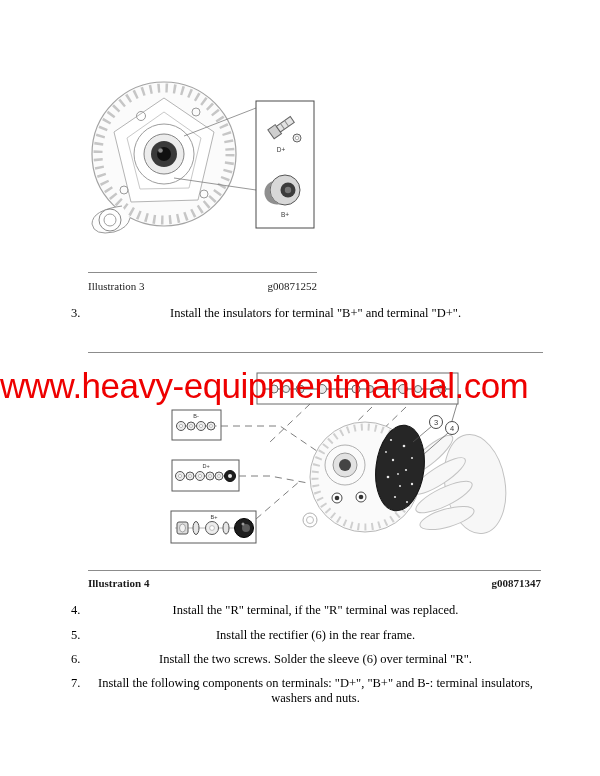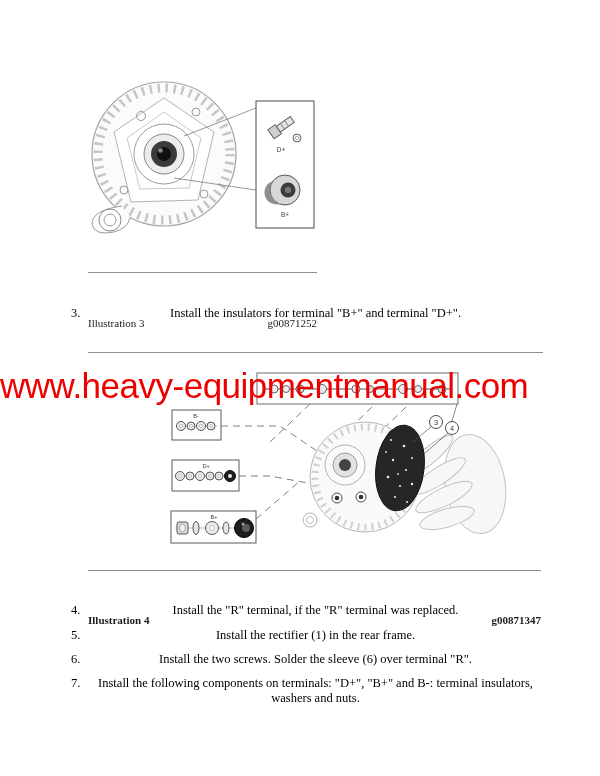--- a/index.html
+++ b/index.html
@@ -1,20 +1,20 @@
 <!DOCTYPE html>
 <html><head>
 <meta charset="utf-8">
 <style>
   html,body{margin:0;padding:0;background:#fff;}
   #page{position:relative;width:600px;height:776px;background:#ffffff;overflow:hidden;
         font-family:"Liberation Serif",serif;color:#000;}
   .divider{position:absolute;height:1px;background:#8c8c8c;}
   .caption-row{position:absolute;display:flex;justify-content:space-between;
-               font-size:11px;color:#1c1c1c;margin-top:37px;}
+               font-size:11px;color:#1c1c1c;}
   .step{position:absolute;left:71px;width:474px;display:flex;
         font-size:12.5px;line-height:14.5px;color:#000;}
   .step-num{flex:none;width:17px;}
   .step-text{flex:1;max-width:455px;text-align:center;}
   #watermark{position:absolute;left:0;top:362px;width:495px;height:48px;line-height:48px;
              text-align:right;font-family:"Liberation Sans",sans-serif;font-size:35px;
              letter-spacing:-0.5px;z-index:3;white-space:nowrap;}
   .figsvg{position:absolute;z-index:1;}
   svg text{font-family:"Liberation Sans",sans-serif;fill:#3a3a3a;}
 </style>
@@ -212,21 +212,21 @@
     <span>Illustration 4</span>
     <span>g00871347</span>
   </div>
 
   <div class="step" style="top:603px;">
     <span class="step-num">4.</span>
     <span class="step-text">Install the "R" terminal, if the "R" terminal was replaced.</span>
   </div>
   <div class="step" style="top:628px;">
     <span class="step-num">5.</span>
-    <span class="step-text">Install the rectifier (1) in the rear frame.</span>
+    <span class="step-text">Install the rectifier (6) in the rear frame.</span>
   </div>
   <div class="step" style="top:652px;">
     <span class="step-num">6.</span>
     <span class="step-text">Install the two screws. Solder the sleeve (6) over terminal "R".</span>
   </div>
   <div class="step" style="top:676px;">
     <span class="step-num">7.</span>
     <span class="step-text">Install the following components on terminals: "D+", "B+" and B-: terminal insulators, washers and nuts.</span>
   </div>
 

